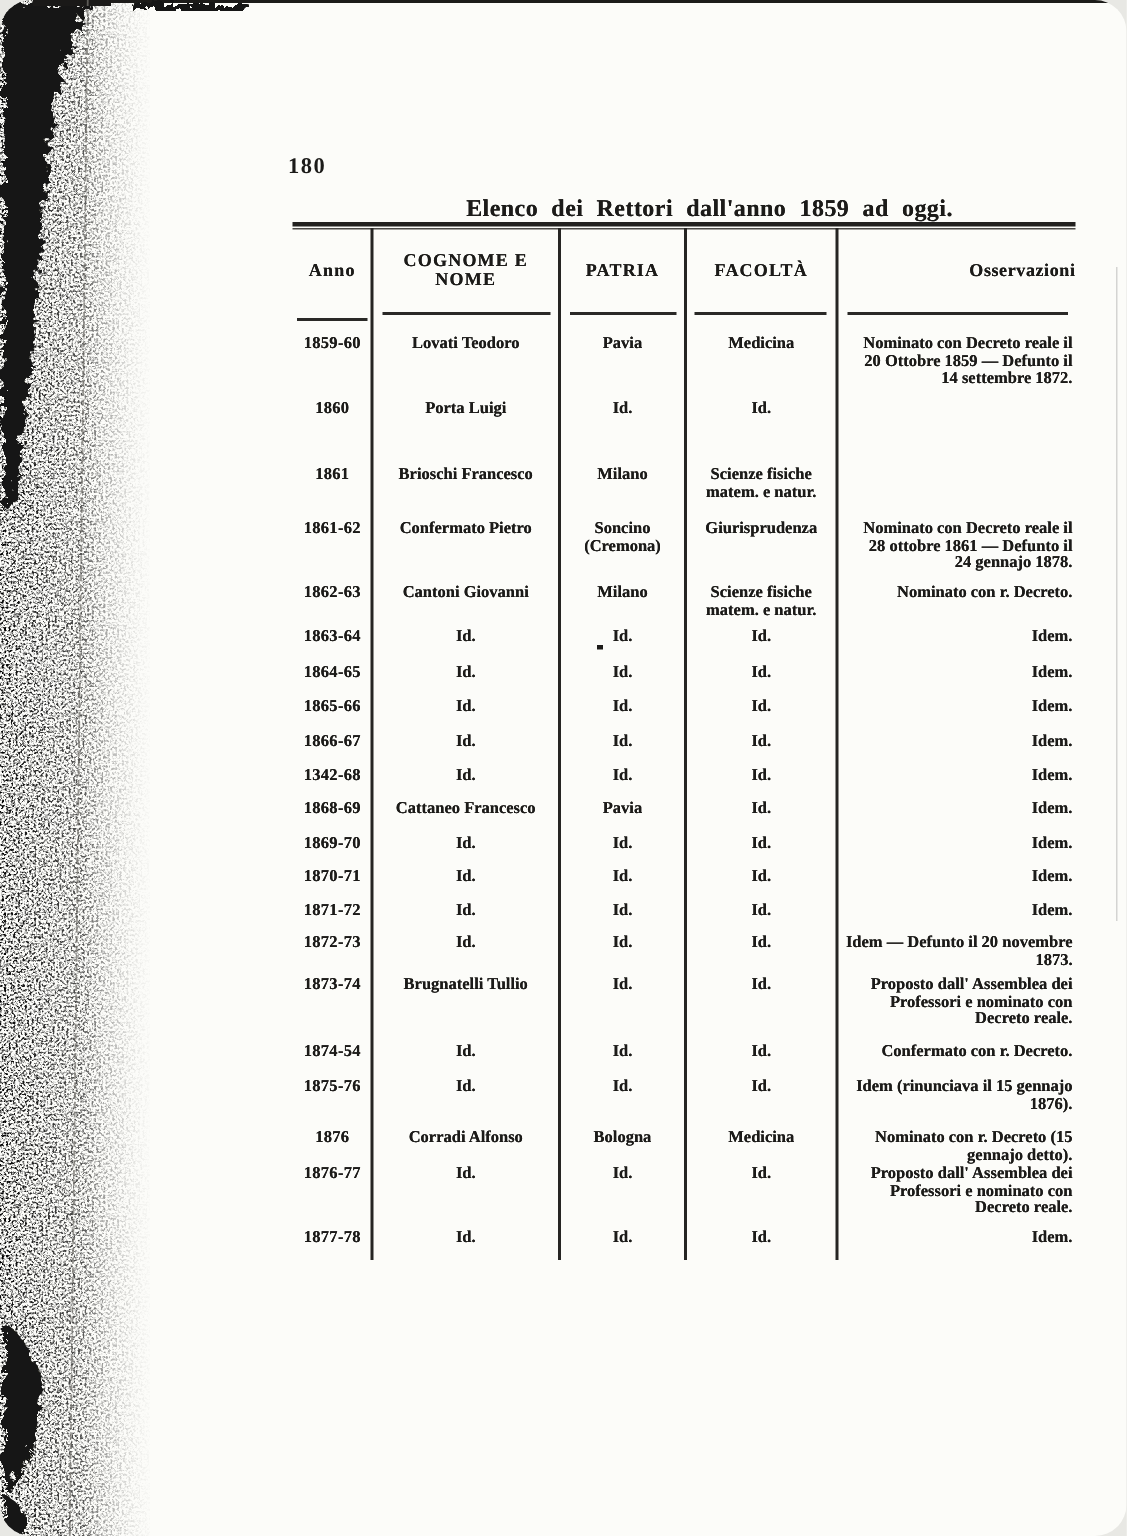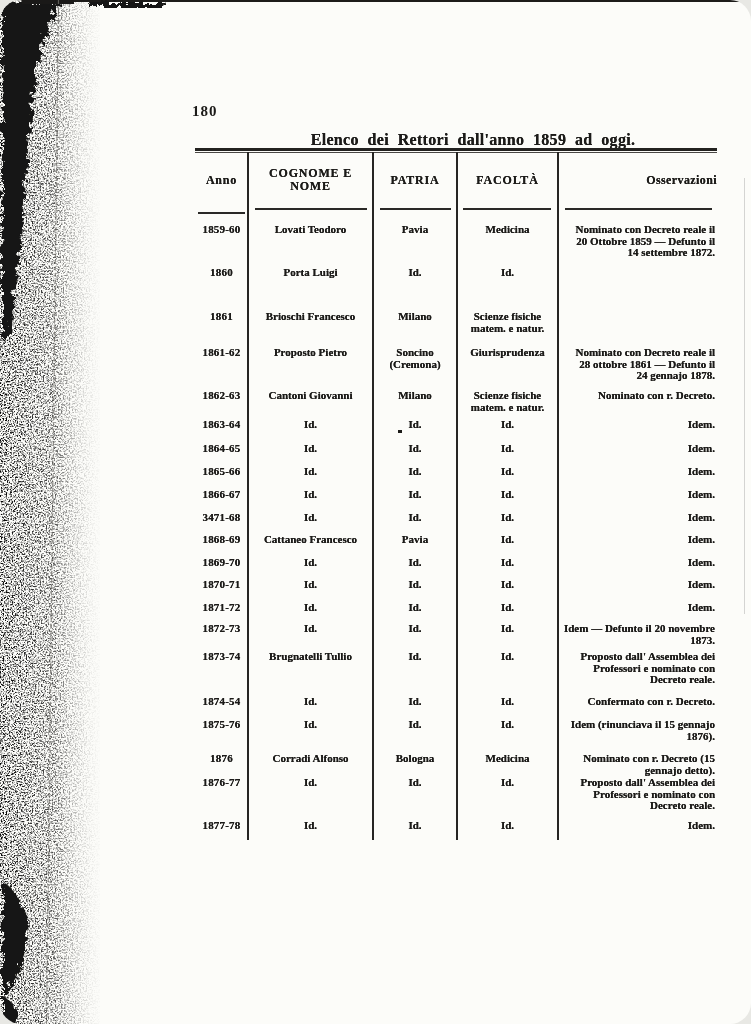--- a/index.html
+++ b/index.html
@@ -186,21 +186,21 @@
         <div class="cell c-facolta">Id.</div>
       </div>
         <div class="trow">
         <div class="cell c-anno">1861</div>
         <div class="cell c-cognome">Brioschi Francesco</div>
         <div class="cell c-patria">Milano</div>
         <div class="cell c-facolta">Scienze fisiche matem. e natur.</div>
       </div>
         <div class="trow">
         <div class="cell c-anno">1861-62</div>
-        <div class="cell c-cognome">Proposto Pietro</div>
+        <div class="cell c-cognome">Confermato Pietro</div>
         <div class="cell c-patria">Soncino (Cremona)</div>
         <div class="cell c-facolta">Giurisprudenza</div>
         <div class="cell c-oss">Nominato con Decreto reale il 28 ottobre 1861 — Defunto il 24 gennajo 1878.</div>
       </div>
         <div class="trow">
         <div class="cell c-anno">1862-63</div>
         <div class="cell c-cognome">Cantoni Giovanni</div>
         <div class="cell c-patria">Milano</div>
         <div class="cell c-facolta">Scienze fisiche matem. e natur.</div>
         <div class="cell c-oss">Nominato con r. Decreto.</div>
@@ -227,21 +227,21 @@
         <div class="cell c-oss obs-short">Idem.</div>
       </div>
         <div class="trow">
         <div class="cell c-anno">1866-67</div>
         <div class="cell c-cognome">Id.</div>
         <div class="cell c-patria">Id.</div>
         <div class="cell c-facolta">Id.</div>
         <div class="cell c-oss obs-short">Idem.</div>
       </div>
         <div class="trow">
-        <div class="cell c-anno">3471-68</div>
+        <div class="cell c-anno">1342-68</div>
         <div class="cell c-cognome">Id.</div>
         <div class="cell c-patria">Id.</div>
         <div class="cell c-facolta">Id.</div>
         <div class="cell c-oss obs-short">Idem.</div>
       </div>
         <div class="trow">
         <div class="cell c-anno">1868-69</div>
         <div class="cell c-cognome">Cattaneo Francesco</div>
         <div class="cell c-patria">Pavia</div>
         <div class="cell c-facolta">Id.</div>

